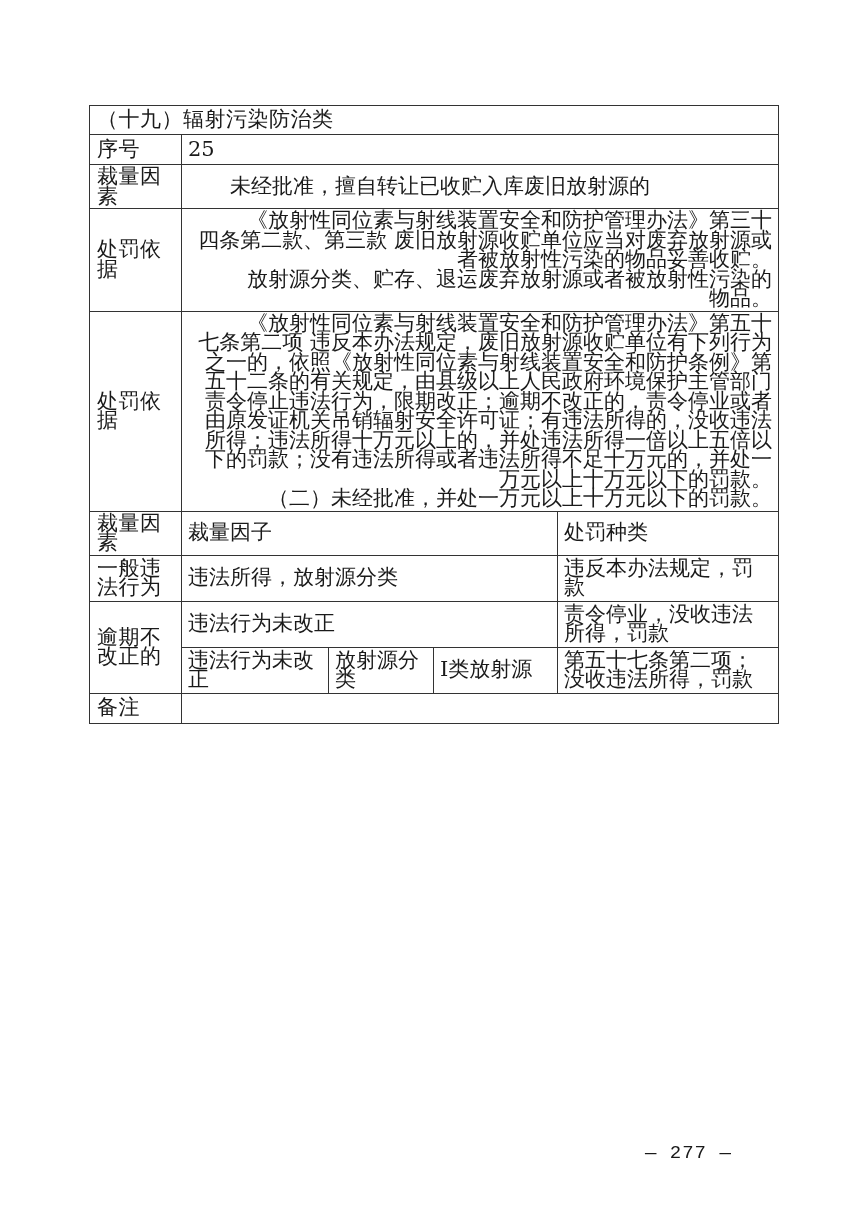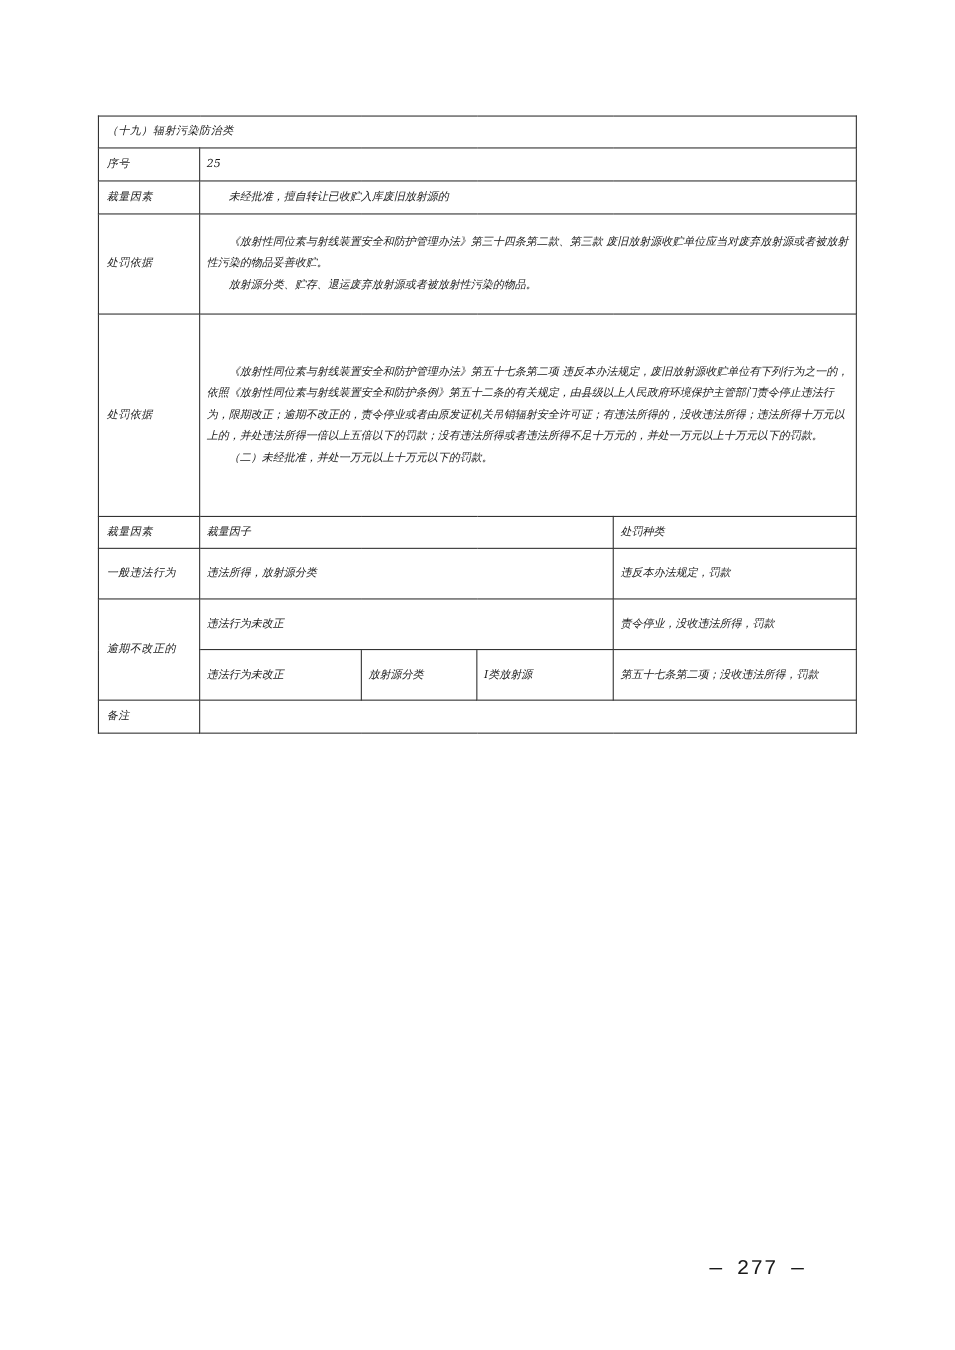--- a/index.html
+++ b/index.html
@@ -1,23 +1,23 @@
 <!DOCTYPE html>
 <html><head>
 <meta charset="utf-8">
 <style>
   html, body { margin: 0; padding: 0; background: #ffffff; }
   body { width: 868px; height: 1227px; position: relative; overflow: hidden;
          font-family: "DejaVu Serif", "Liberation Serif", serif; color: #1a1a1a; }
   .tbl { position: absolute; left: 89px; top: 105px; width: 689px; border-collapse: collapse;
-         table-layout: fixed; font-size: 10px; line-height: 19.5px; font-style: italic; }
+         table-layout: fixed; font-size: 21px; line-height: 19.5px; }
   .tbl td { border: 1.3px solid #333; padding: 2px 6px; vertical-align: middle; }
   .tbl td.label { padding-left: 7px; letter-spacing: 0.5px; }
   .indent { text-indent: 2em; }
-  .p { margin: 0; }
+  .p { margin: 0; text-align: right; }
   .page-num { position: absolute; left: 645px; top: 1142px; font-size: 19px;
               font-family: Liberation Mono, monospace; letter-spacing: 1px; }
 </style>
 </head>
 <body>
 
 <table class="tbl">
   <colgroup>
     <col style="width:92px">
       <col style="width:147px">

